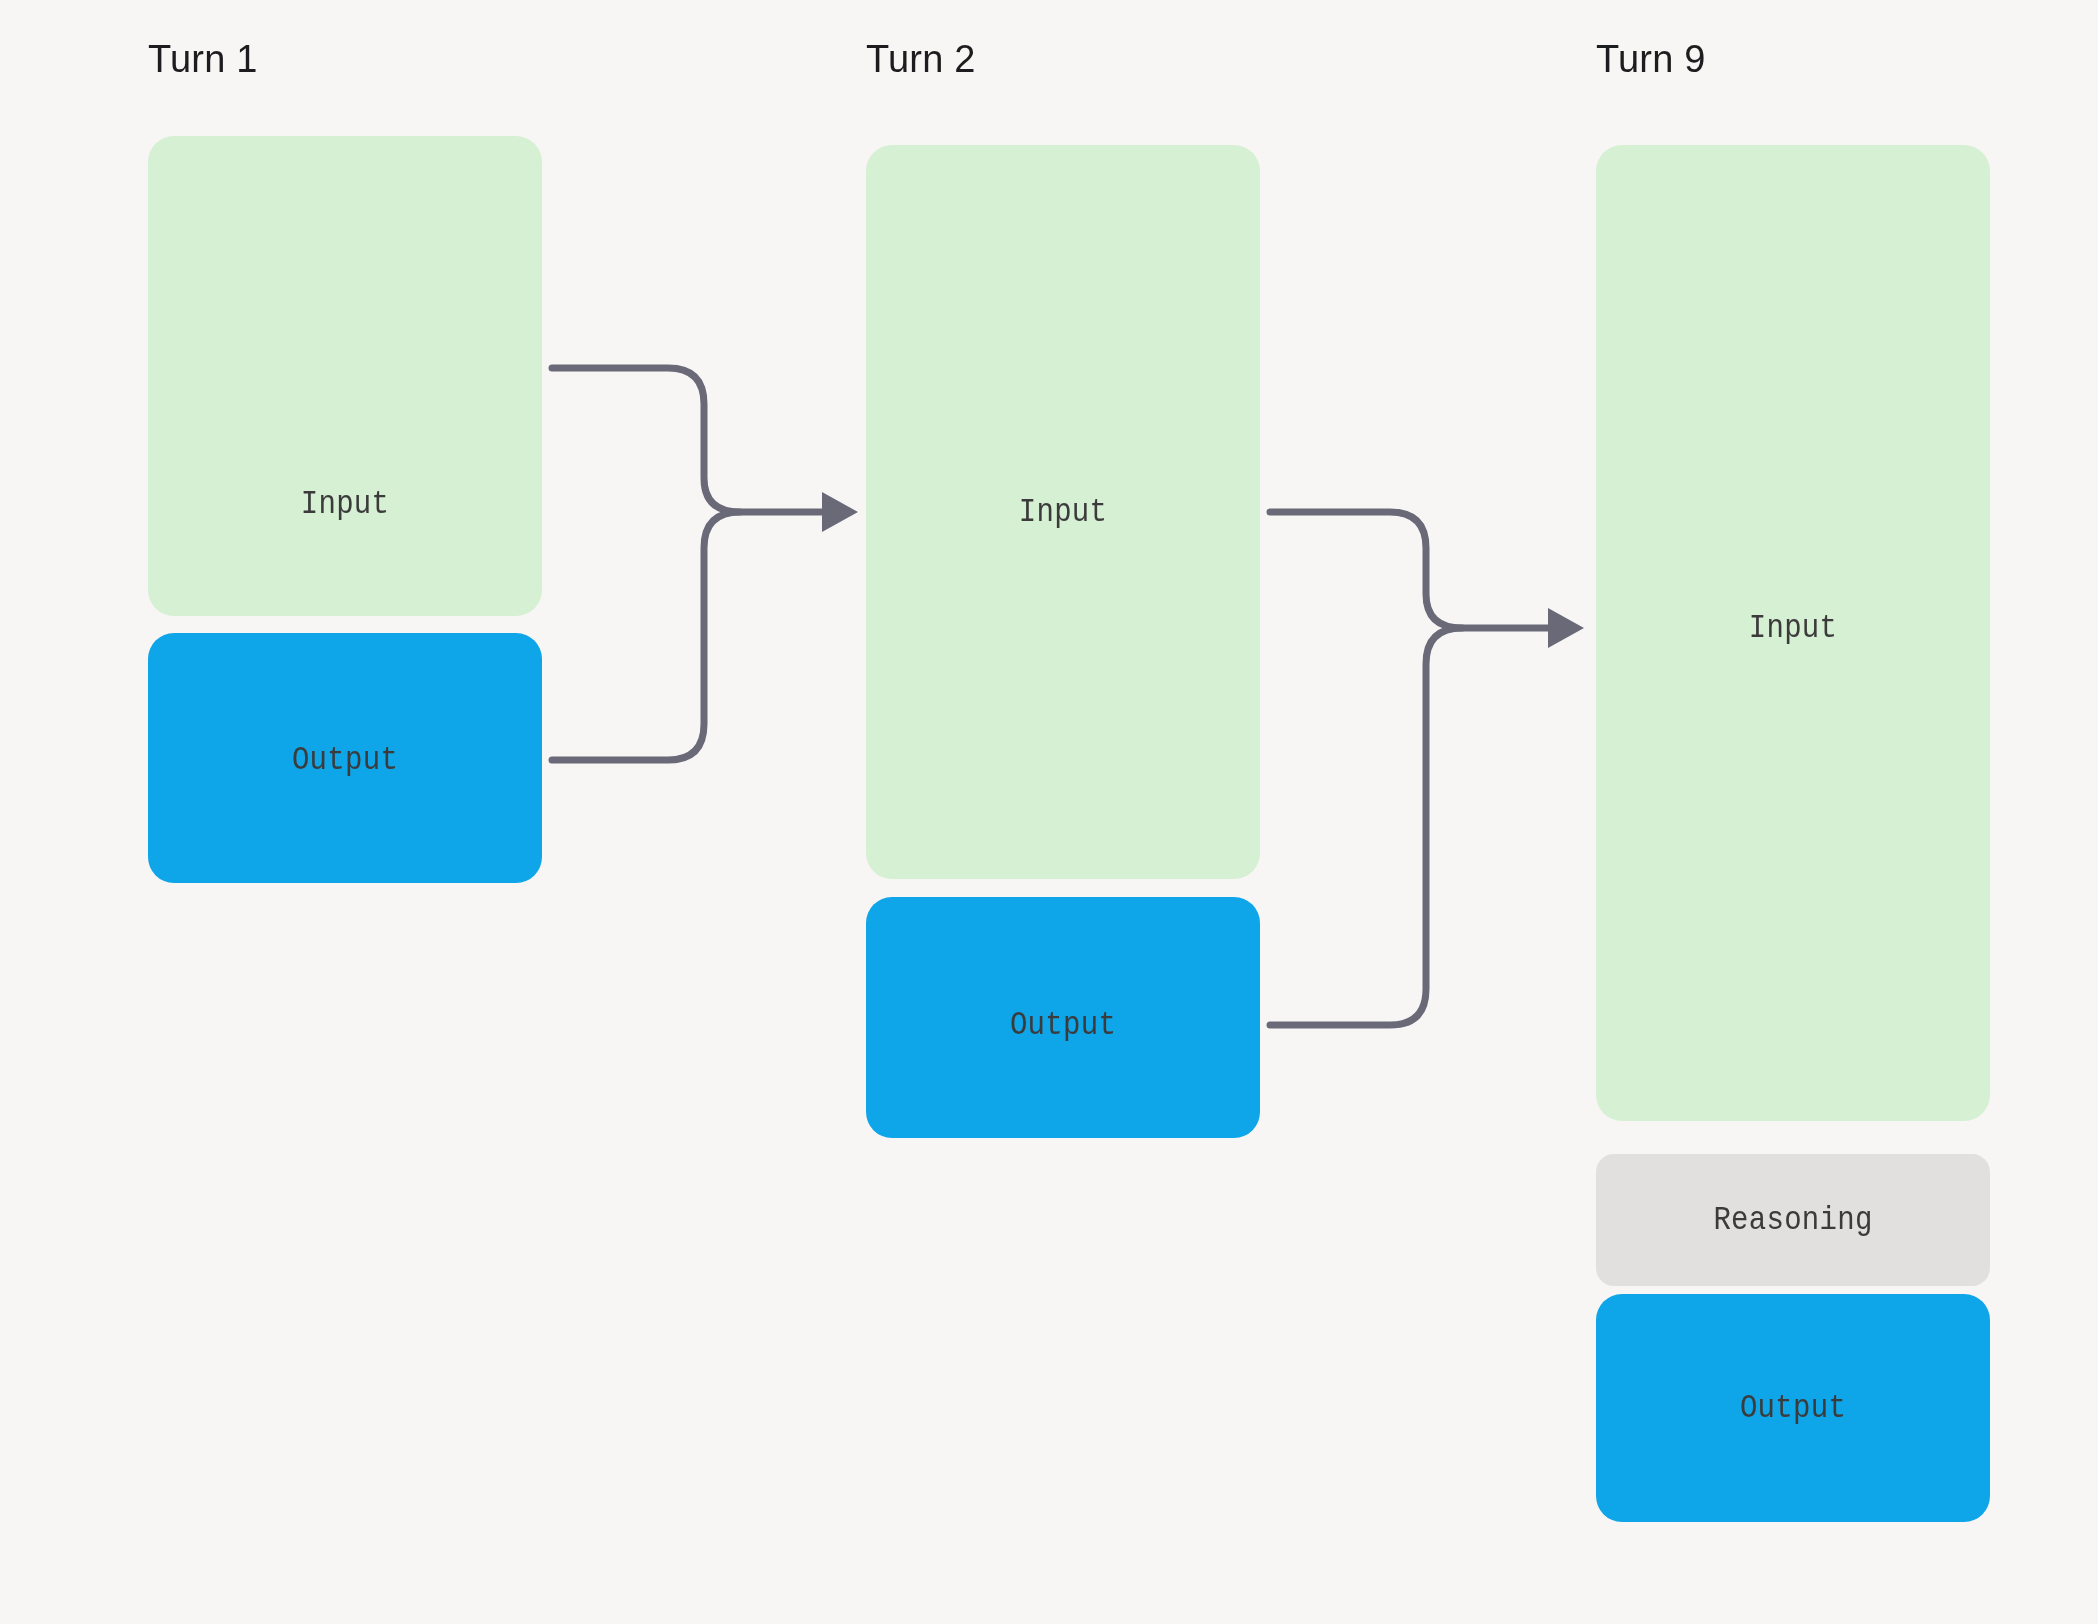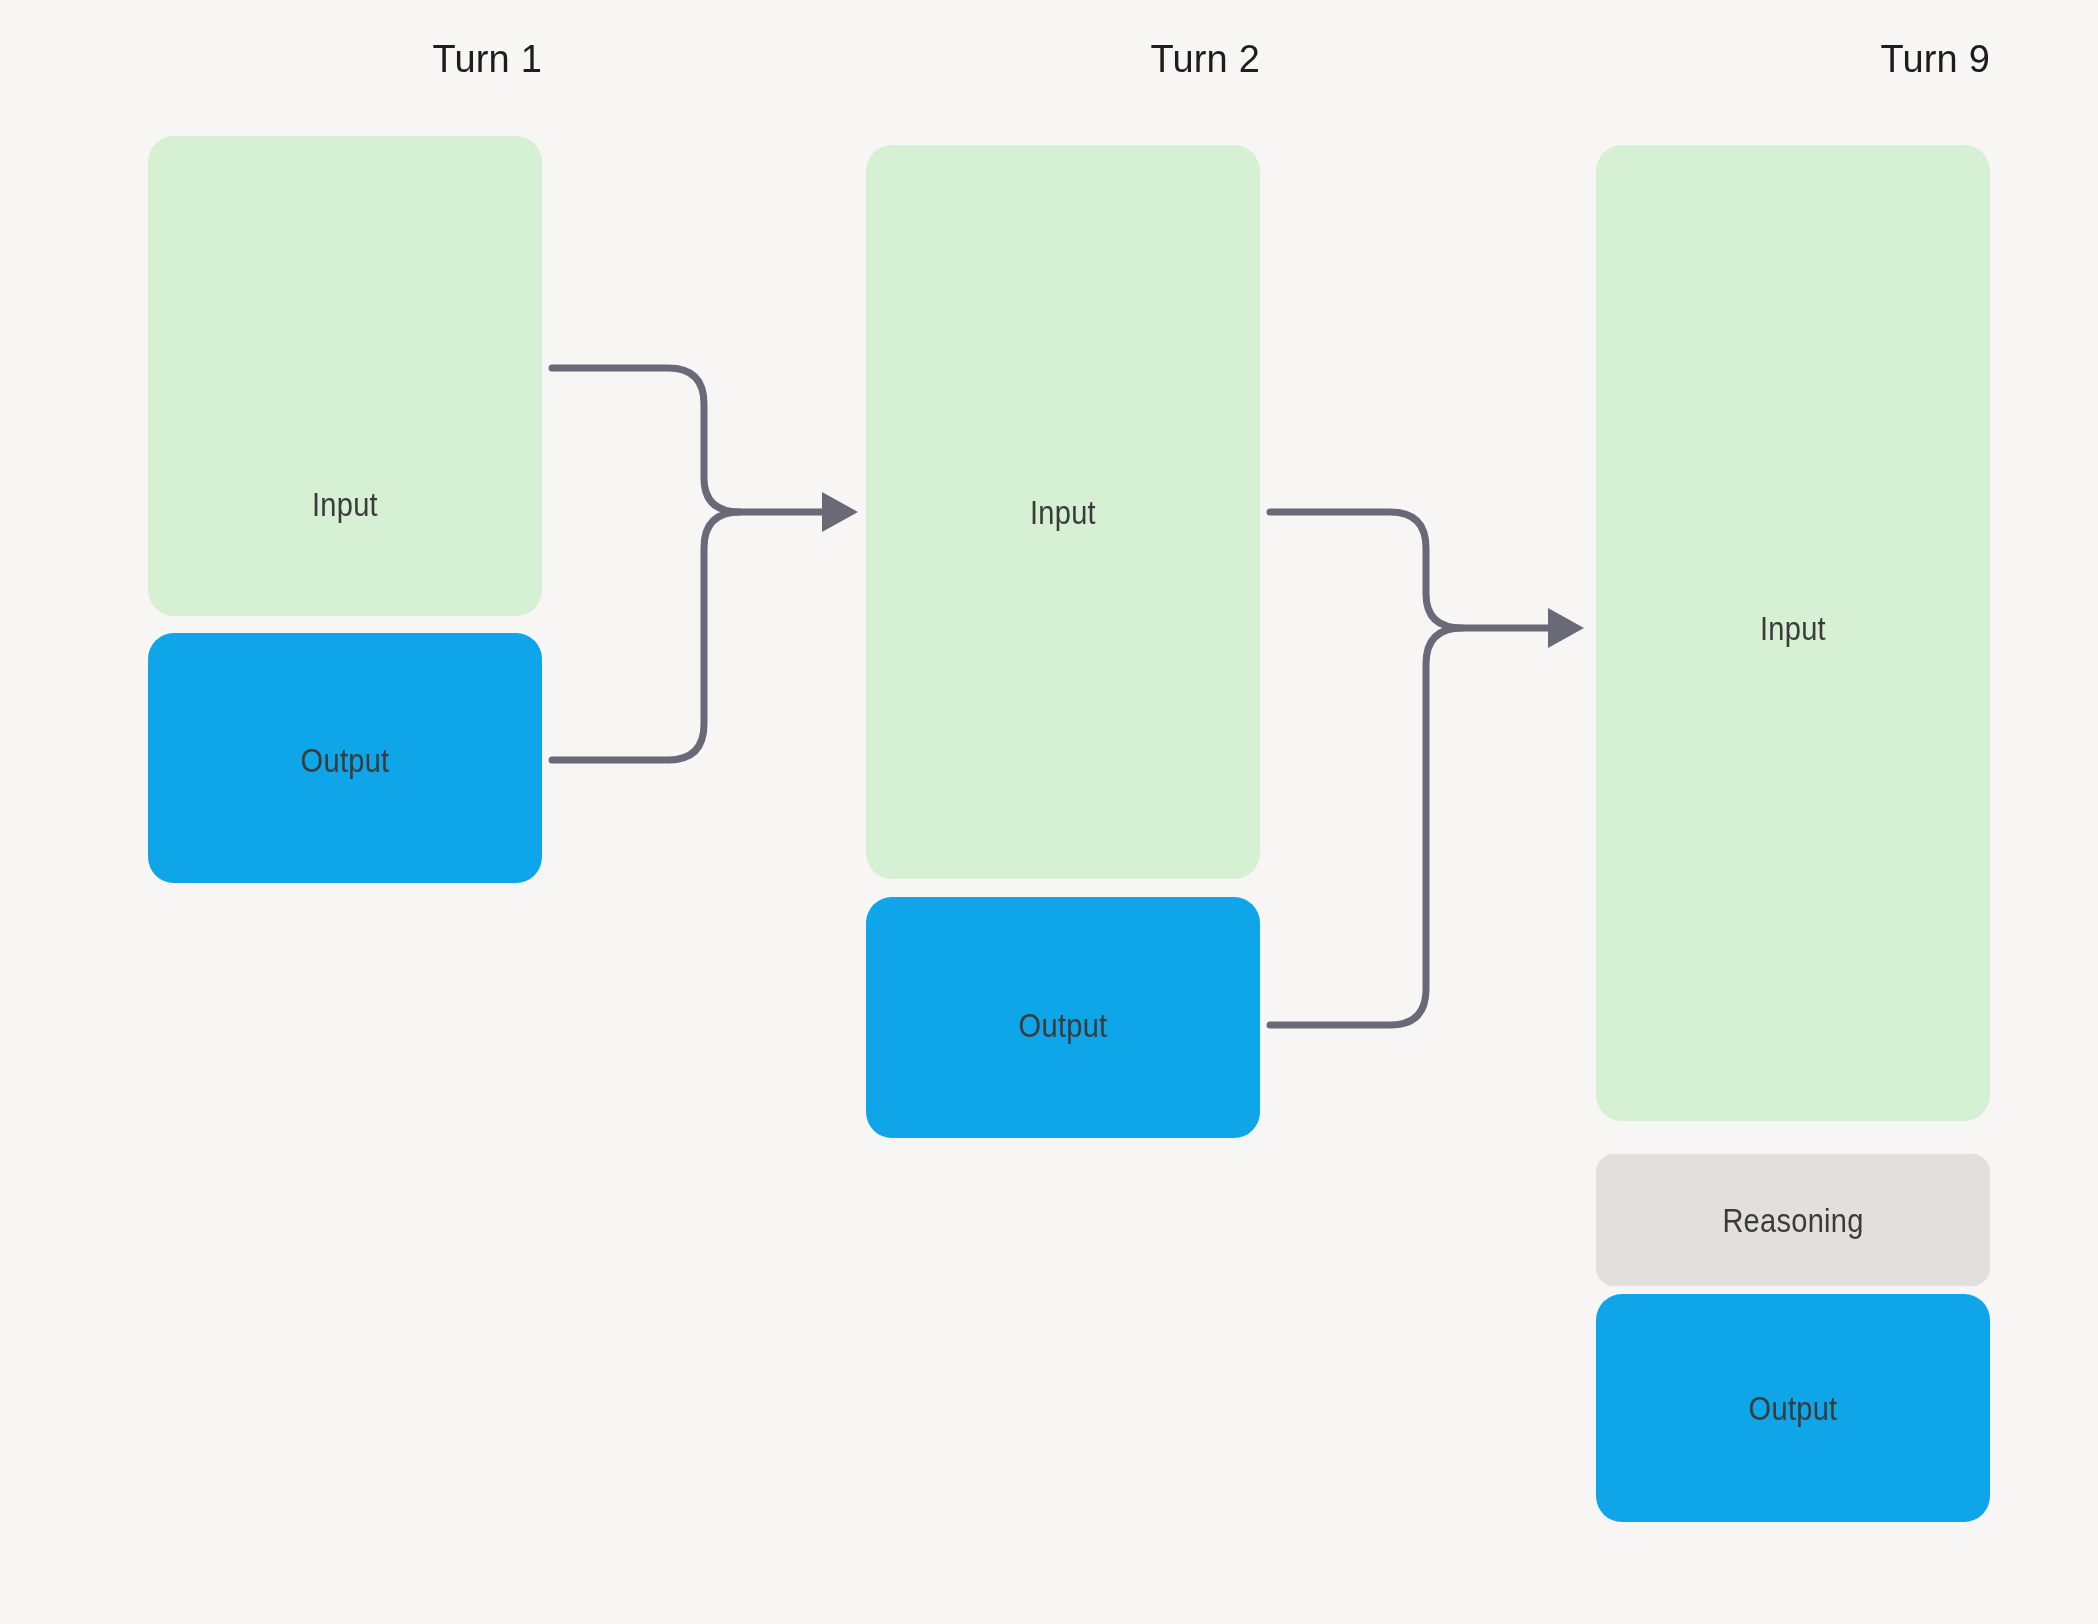--- a/index.html
+++ b/index.html
@@ -14,21 +14,21 @@
     overflow: hidden;
   }
   #canvas {
     position: relative;
     width: 2098px;
     height: 1624px;
   }
 
   .turn-title {
     position: absolute;
-    text-align: right;
+    text-align: left;
     font-size: 38px;
     font-weight: 400;
     color: #1d1d1f;
     letter-spacing: 0.2px;
     white-space: nowrap;
     line-height: 1;
   }
 
   .node {
     position: absolute;
@@ -46,21 +46,21 @@
     line-height: 1;
     white-space: nowrap;
     transform: scaleX(0.88);
   }
 
   .node.input  { background: #d6f0d3; }
   .node.output { background: #0ea5e9; }
   .node.reasoning { background: #e1e0df; }
 
   
-  .node.align-custom { display: block; }
+  .node.align-custom { display: block; font-family: Liberation Mono, monospace; }
   .node.align-custom > .node-label {
     position: absolute;
     left: 0;
     right: 0;
     text-align: center;
     transform: translateY(-50%) scaleX(0.88);
   }
 
   svg.connectors {
     position: absolute;

